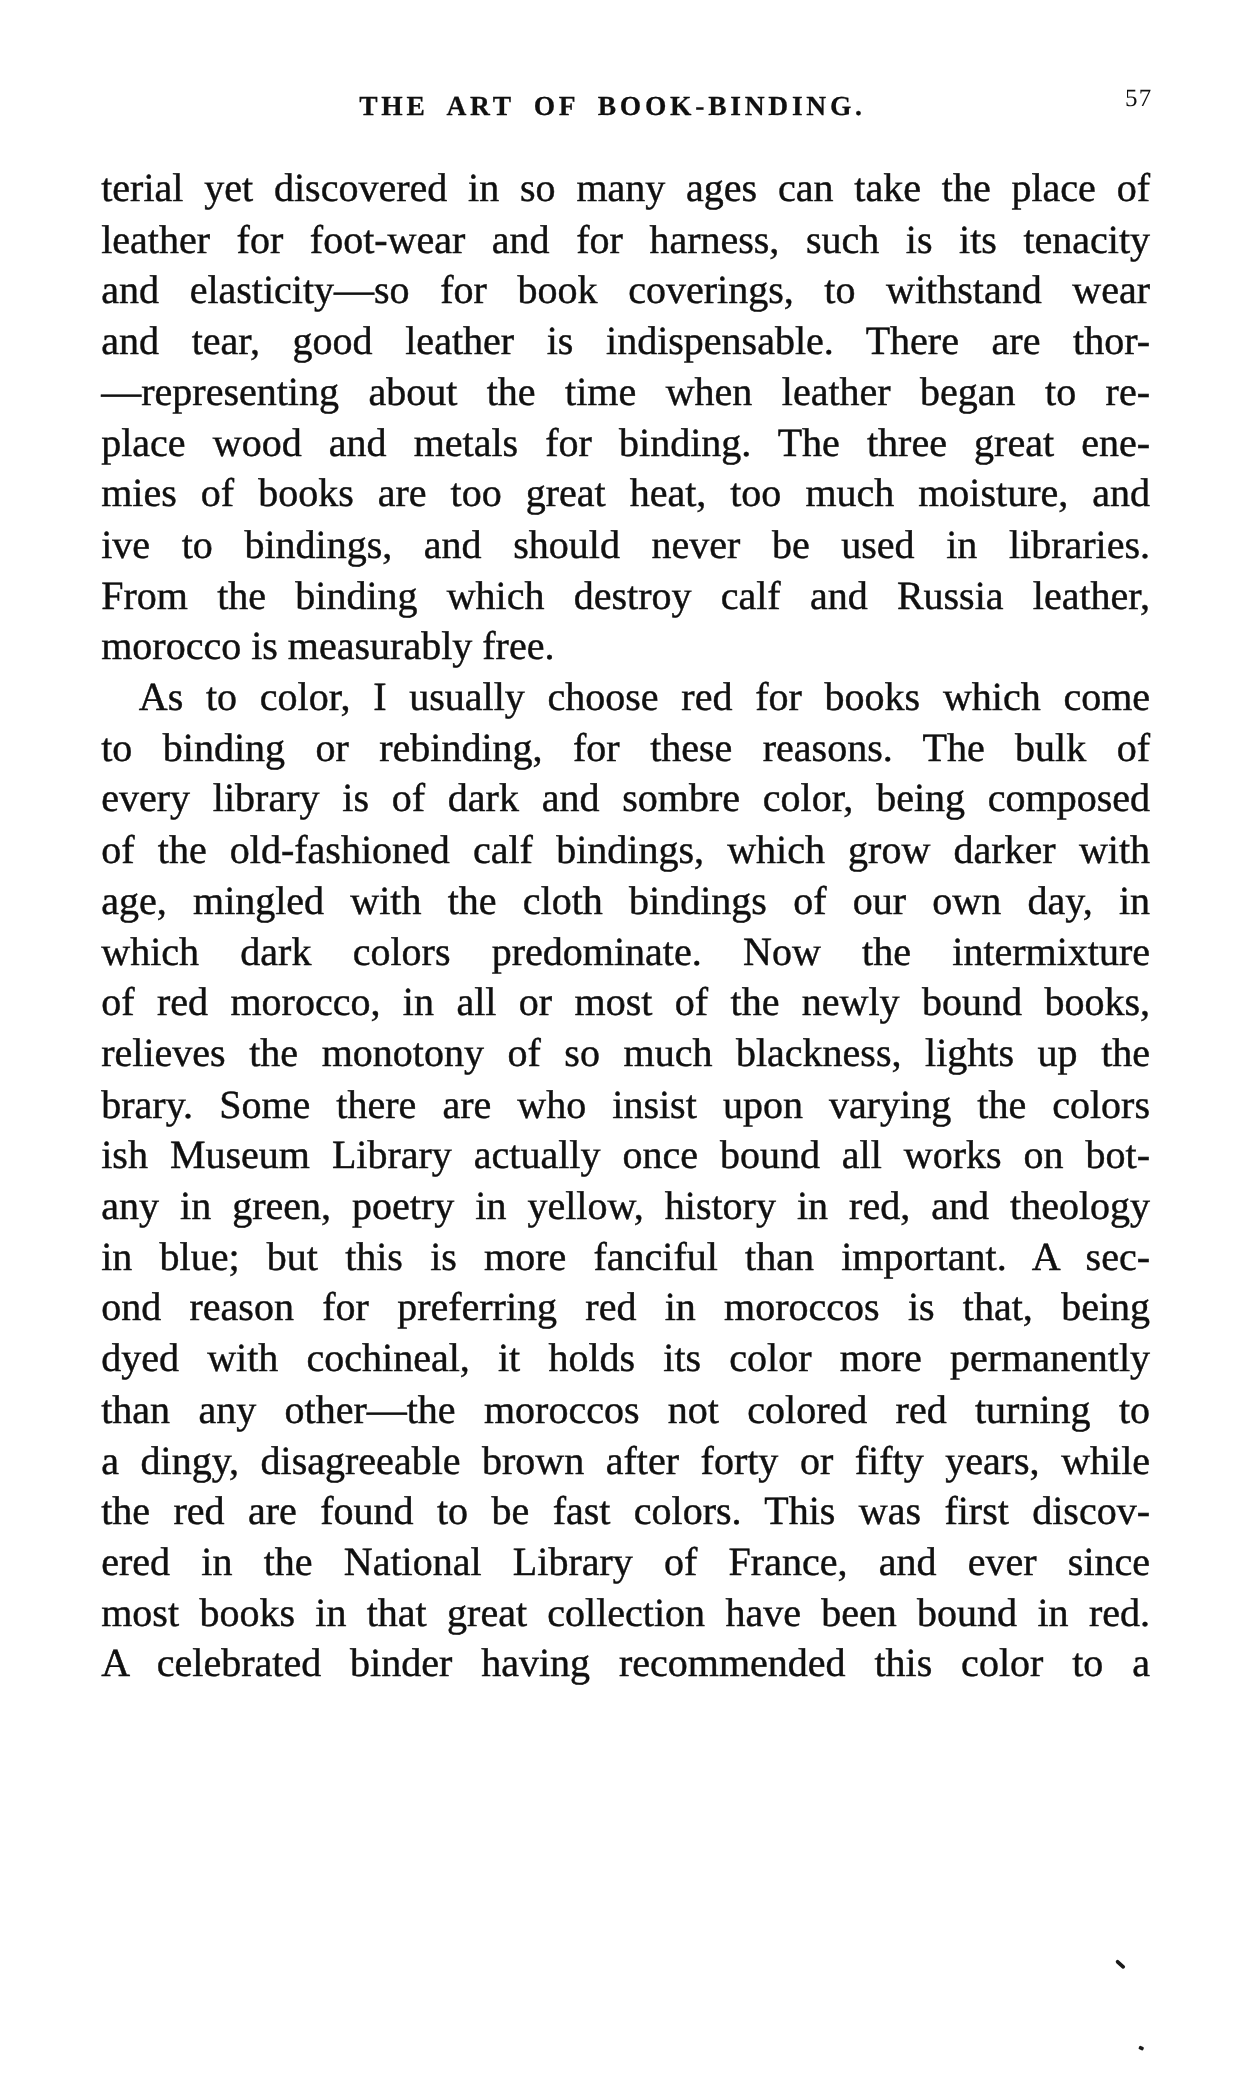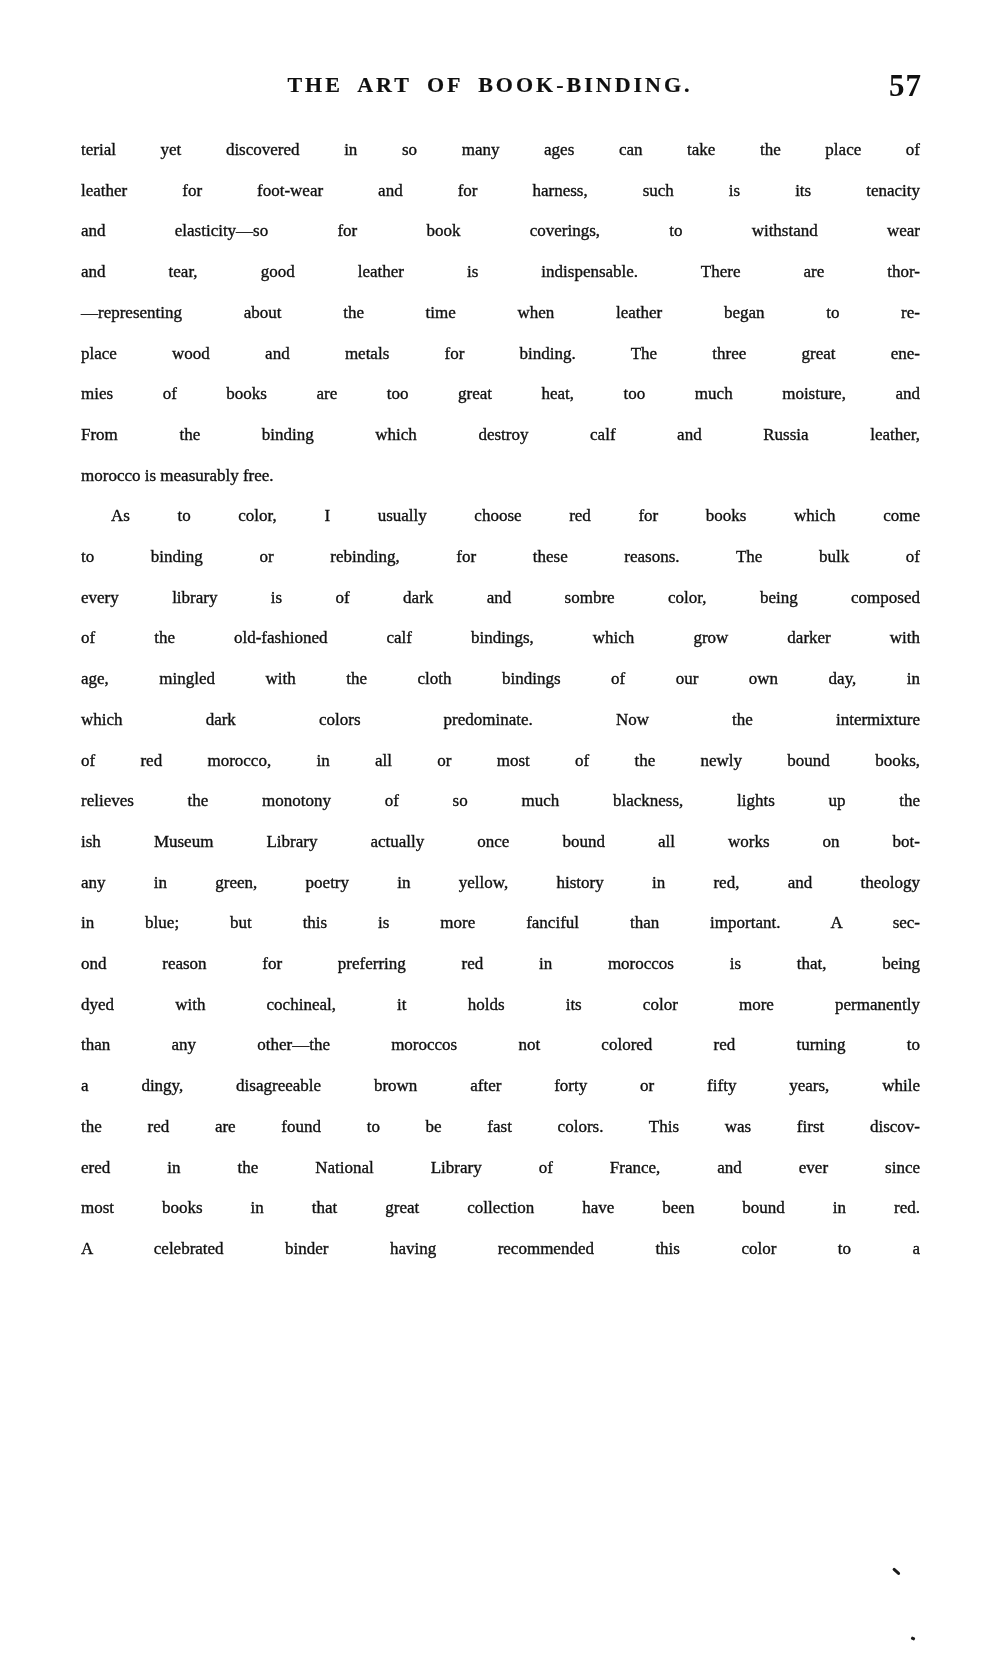--- a/index.html
+++ b/index.html
@@ -33,34 +33,34 @@
     letter-spacing: 3px;
     word-spacing: 7px;
     -webkit-text-stroke: 0.2px #101010;
     white-space: nowrap;
   }
 
   .page-number {
     position: absolute;
     right: -2px;
     top: -4px;
-    font-size: 31px;
-    font-weight: bold;
+    font-size: 20px;
+    font-weight: normal;
     letter-spacing: 1px;
   }
 
   .body-text {
     position: absolute;
     top: 130px;
     left: 81px;
     width: 839px;
   }
 
   .line {
-    font-size: 17px;
+    font-size: 32px;
     line-height: 40.7px;
     text-align: justify;
     text-align-last: justify;
     -webkit-text-stroke: 0.35px #101010;
     white-space: normal;
   }
 
   .line.nojust { text-align-last: left; }
   .line.indent { text-indent: 30px; }
 
@@ -97,30 +97,32 @@
   </div>
 
   <div class="body-text">
     <div class="line">terial yet discovered in so many ages can take the place of</div>
     <div class="line">leather for foot-wear and for harness, such is its tenacity</div>
     <div class="line">and elasticity—so for book coverings, to withstand wear</div>
     <div class="line">and tear, good leather is indispensable.  There are thor-</div>
     <div class="line">—representing about the time when leather began to re-</div>
     <div class="line">place wood and metals for binding.  The three great ene-</div>
     <div class="line">mies of books are too great heat, too much moisture, and</div>
+    <div class="line">ive to bindings, and should never be used in libraries.</div>
     <div class="line">From the binding which destroy calf and Russia leather,</div>
     <div class="line nojust">morocco is measurably free.</div>
     <div class="line indent">As to color, I usually choose red for books which come</div>
     <div class="line">to binding or rebinding, for these reasons.  The bulk of</div>
     <div class="line">every library is of dark and sombre color, being composed</div>
     <div class="line">of the old-fashioned calf bindings, which grow darker with</div>
     <div class="line">age, mingled with the cloth bindings of our own day, in</div>
     <div class="line">which dark colors predominate.  Now the intermixture</div>
     <div class="line">of red morocco, in all or most of the newly bound books,</div>
     <div class="line">relieves the monotony of so much blackness, lights up the</div>
+    <div class="line">brary.  Some there are who insist upon varying the colors</div>
     <div class="line">ish Museum Library actually once bound all works on bot-</div>
     <div class="line">any in green, poetry in yellow, history in red, and theology</div>
     <div class="line">in blue; but this is more fanciful than important.  A sec-</div>
     <div class="line">ond reason for preferring red in moroccos is that, being</div>
     <div class="line">dyed with cochineal, it holds its color more permanently</div>
     <div class="line">than any other—the moroccos not colored red turning to</div>
     <div class="line">a dingy, disagreeable brown after forty or fifty years, while</div>
     <div class="line">the red are found to be fast colors.  This was first discov-</div>
     <div class="line">ered in the National Library of France, and ever since</div>
     <div class="line">most books in that great collection have been bound in red.</div>

